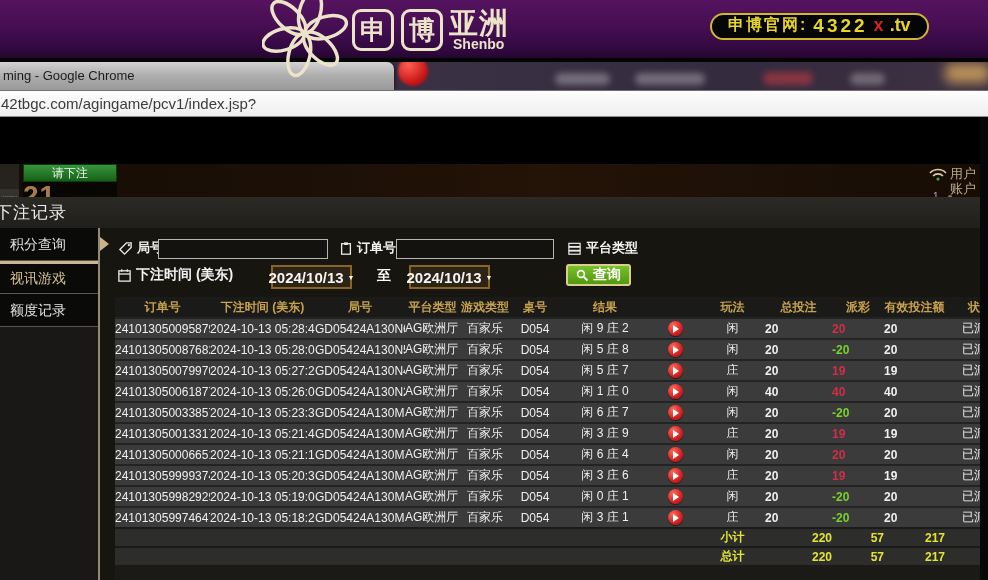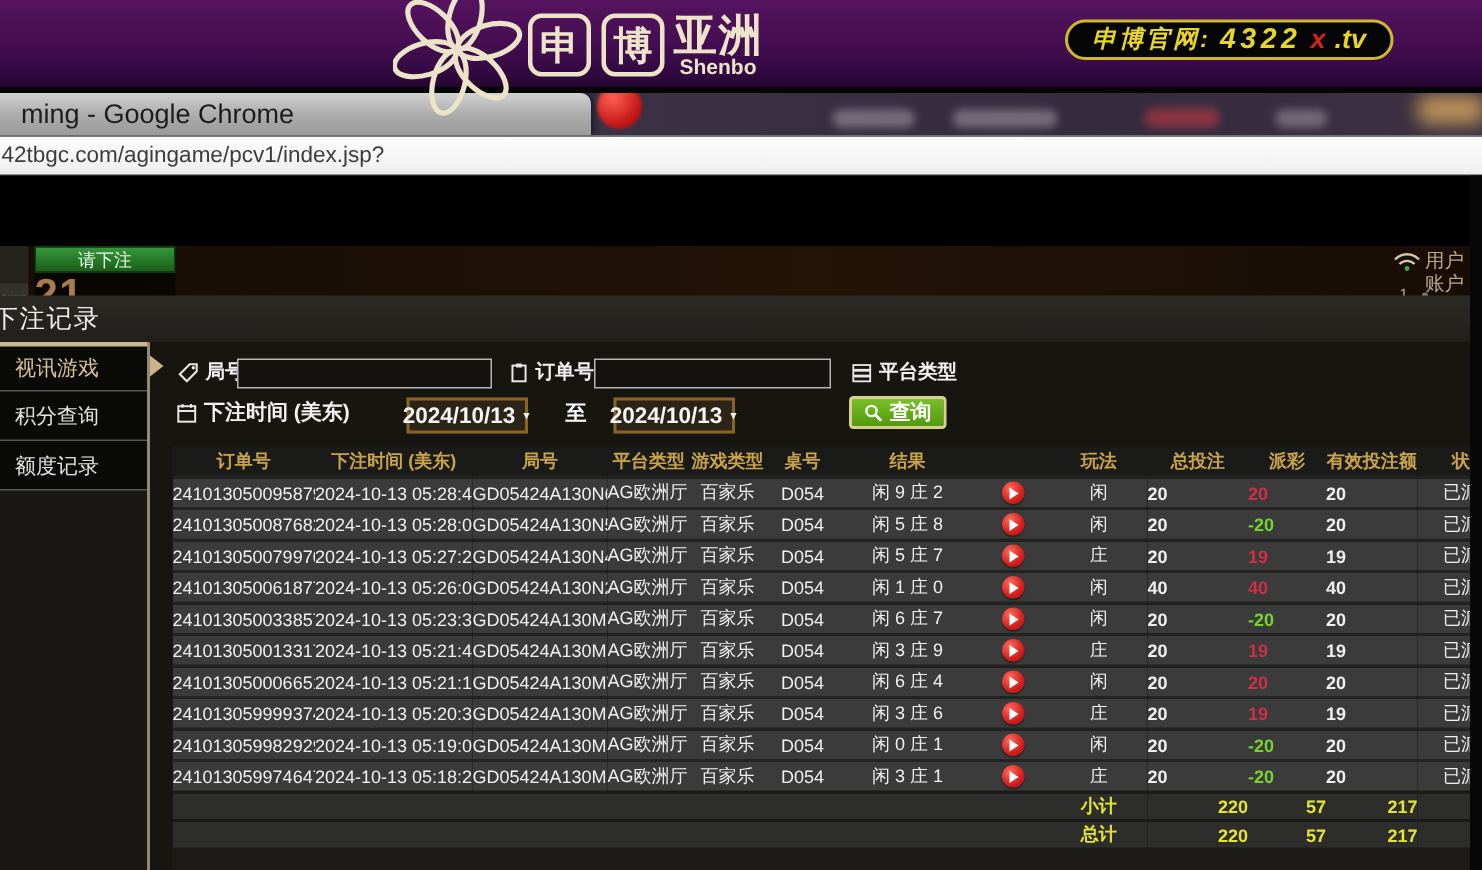--- a/index.html
+++ b/index.html
@@ -10,35 +10,35 @@
   .site-header{position:absolute;left:0;top:0;width:988px;height:62px;
     background:linear-gradient(180deg,#55135f 0%,#470e53 45%,#310940 85%,#24062f 100%);
     border-bottom:4px solid #050505;box-sizing:border-box;overflow:visible;z-index:2;}
   .flower{position:absolute;left:262px;top:-14px;}
   .logo-box{position:absolute;top:9px;width:36px;height:36px;border:3px solid #ece4c8;border-radius:9px;
     color:#ece4c8;font-size:26px;font-weight:bold;display:flex;align-items:center;justify-content:center;}
   .lb1{left:352px;} .lb2{left:401px;}
   .region{position:absolute;left:449px;top:4px;color:#ece4c8;font-size:29px;font-weight:bold;letter-spacing:1px;}
   .region-sub{position:absolute;left:453px;top:36px;color:#ece4c8;font-size:14px;font-weight:bold;}
   .pill{position:absolute;left:710px;top:13px;height:27px;box-sizing:border-box;border:2px solid #cdb92b;
-    border-radius:16px;background:#050505;display:flex;align-items:center;padding:0 16px;gap:6px;font-style:italic;}
+    border-radius:16px;background:#050505;display:flex;align-items:flex-start;padding:0 16px;gap:6px;}
   .pill .p-label{color:#e8d52a;font-size:16px;font-weight:bold;letter-spacing:2px;}
   .pill .p-num{color:#e8d52a;font-size:19px;font-weight:bold;letter-spacing:3px;}
   .pill .p-x{color:#d42222;font-size:18px;font-weight:bold;}
   .pill .p-tld{color:#e8d52a;font-size:18px;font-weight:bold;}
 
   
   .titlebar{position:absolute;left:0;top:62px;width:988px;height:28px;overflow:hidden;
     background:linear-gradient(90deg,#51485a 0%,#3b3145 40%,#352b3e 75%,#3d3142 100%);z-index:1;}
   .blob{position:absolute;border-radius:6px;filter:blur(3px);}
   .red-circle{position:absolute;left:398px;top:-6px;width:30px;height:30px;border-radius:50%;
     background:radial-gradient(circle at 35% 30%,#ff6055,#c51616 65%,#8d0a0a);filter:blur(1px);}
   .chrome-tab{position:absolute;left:0;top:0;width:394px;height:28px;border-radius:0 7px 0 0;
     background:linear-gradient(180deg,#d2d2d2,#adadad 50%,#9a9a9a);box-shadow:1px 0 4px rgba(0,0,0,.6);}
-  .win-title{font-size:18px;color:#1c1c1c;line-height:28px;padding-left:14px;white-space:nowrap;}
+  .win-title{font-size:13px;color:#1c1c1c;line-height:28px;padding-left:3px;white-space:nowrap;}
 
   
   .url-bar{position:absolute;left:0;top:90px;width:988px;height:27px;box-sizing:border-box;
     background:linear-gradient(180deg,#fdfdfd,#efefef);border-top:1px solid #6f6f6f;border-bottom:1px solid #909090;}
   .url-text{font-size:15px;color:#3c3c3c;line-height:25px;padding-left:1px;white-space:nowrap;}
 
   .black-gap{position:absolute;left:0;top:117px;width:988px;height:35px;background:#000;}
 
   
   .game-strip{position:absolute;left:0;top:164px;width:988px;height:45px;overflow:hidden;
@@ -188,22 +188,22 @@
     </div>
   </div>
 
   <div class="dlg-titlebar">
     <div class="dlg-title">下注记录</div>
   </div>
 
   <div class="dlg-body">
     <div class="side-col">
       <div class="side-items">
+        <div class="side-item">积分查询</div>
         <div class="side-item active">视讯游戏</div>
-        <div class="side-item">积分查询</div>
         <div class="side-item">额度记录</div>
       </div>
     </div>
     <div class="side-border"></div>
     <div class="side-arrow"></div>
     <div class="main-panel"></div>
 
     <div class="f-label" style="left:118px;top:11px;">
       <svg width="15" height="15" viewBox="0 0 16 16">
         <path d="M9 2 L14 2 L14 7 L7 14 L2 9 Z" fill="none" stroke="#e8e8e8" stroke-width="1.5"></path>

